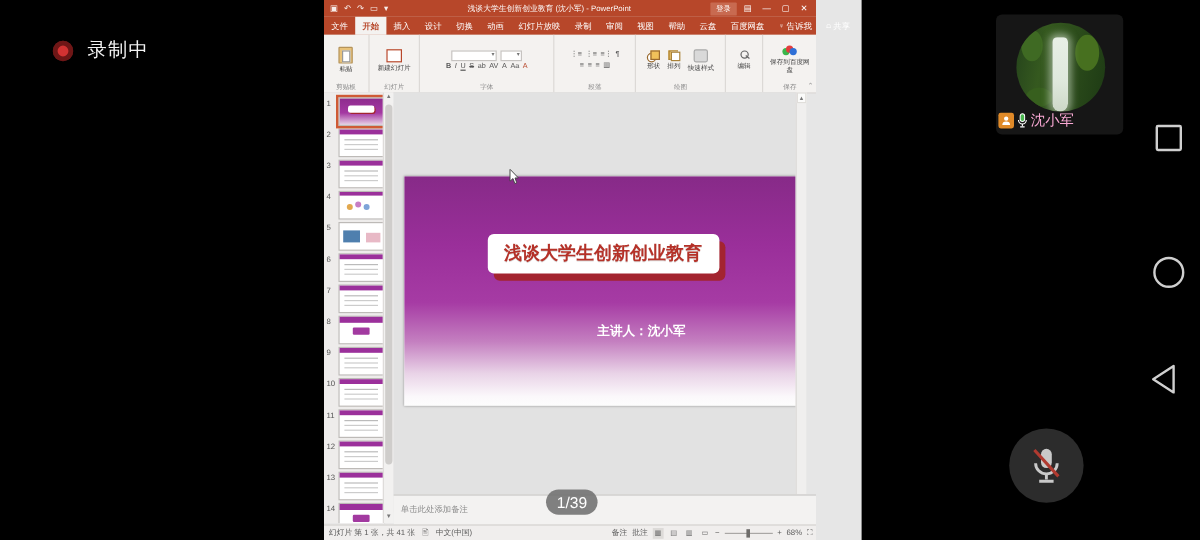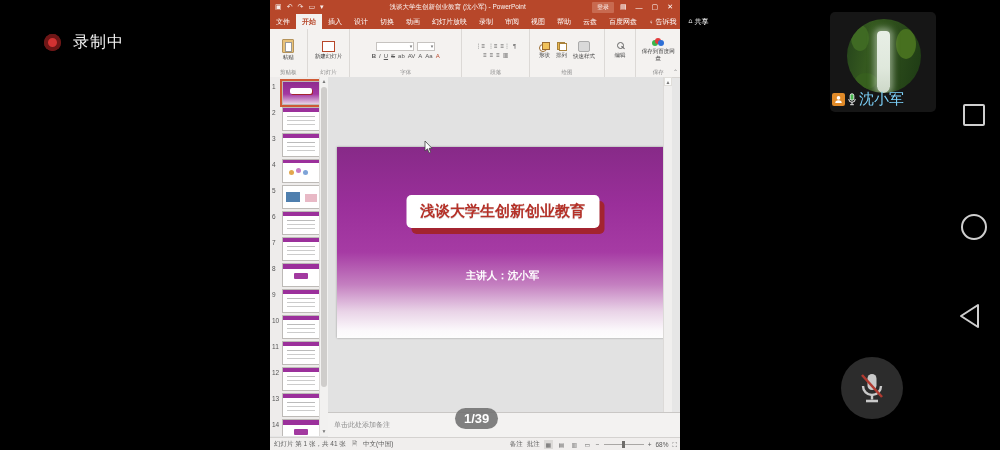--- a/index.html
+++ b/index.html
@@ -7,21 +7,21 @@
          font-family:"Liberation Sans","DejaVu Sans",sans-serif;}
   .abs{position:absolute;}
 
   
   #rec-badge{left:44px;top:32px;display:flex;align-items:center;gap:12px;}
   #rec-dot{width:17px;height:17px;border-radius:50%;background:#d23232;
            box-shadow:inset 0 0 0 4px rgba(30,0,0,.55);}
   #rec-label{color:#f2f2f2;font-size:16px;letter-spacing:1px;}
 
   
-  #ppt{left:270px;top:0;width:410px;height:450px;background:#e6e6e6;font-size:7px;color:#3b3b3b;}
+  #ppt{left:270px;top:0;width:448px;height:450px;background:#e6e6e6;font-size:7px;color:#3b3b3b;}
   #titlebar{left:0;top:0;width:410px;height:14px;background:#b7472a;display:flex;align-items:center;color:#fff;}
   .qat{display:flex;align-items:center;gap:5px;padding-left:5px;font-size:7px;}
   .qat span{opacity:.9;}
   #tb-title{flex:1;text-align:center;font-size:6.5px;white-space:nowrap;overflow:hidden;opacity:.95;}
   #signin-btn{background:#c86a50;border-radius:1px;padding:1px 5px;font-size:6px;margin-right:6px;}
   .winctl{display:flex;align-items:center;gap:9px;padding-right:7px;font-size:7px;}
 
   
   #tabs-row{left:0;top:14px;width:410px;height:15px;background:#b7472a;display:flex;align-items:stretch;}
   .tab{color:#fff;font-size:7px;display:flex;align-items:center;padding:0 6px;white-space:nowrap;}
@@ -84,21 +84,21 @@
 
   
   #canvas{left:58px;top:77px;width:344px;height:335px;background:#e2e2e2;}
   #slide{position:absolute;left:9px;top:70px;width:331px;height:191px;background:
      linear-gradient(180deg,#872a88 0%,#9a2f9a 30%,#a63ba4 55%,#c47fc0 72%,#e9d3e7 86%,#fbf8fb 96%,#fdfdfd 100%);
      box-shadow:0 0 2px rgba(0,0,0,.35);}
   #title-plate{position:absolute;left:50%;top:48px;transform:translateX(-50%);background:#fff;border-radius:5px;
      padding:7px 14px;box-shadow:5px 6px 0 #a32430;}
   #title-plate .t{color:#b53128;font-weight:bold;font-size:15px;white-space:nowrap;
      text-shadow:0 1px 0 rgba(0,0,0,.15);}
-  #presenter{position:absolute;left:0;width:100%;top:122px;text-align:center;color:#fff;font-weight:bold;font-size:10.5px;}
+  #presenter{position:absolute;left:0;width:100%;top:122px;text-align:center;color:#fff;font-weight:bold;font-size:10.5px;padding-left:32px;}
   #slide-date{position:absolute;left:0;width:100%;top:141px;text-align:center;color:#fff;font-weight:bold;font-size:10.5px;}
   #canvas-scroll{position:absolute;right:0;top:0;width:8px;height:335px;background:#f0efee;border-left:1px solid #dcdad8;}
   #canvas-scroll .arrow{position:absolute;top:0;width:8px;height:9px;font-size:5px;color:#777;text-align:center;line-height:9px;background:#fbfbfa;border:1px solid #e0deda;box-sizing:border-box;}
   #cursor{position:absolute;left:96px;top:64px;}
 
   
   #notes{left:58px;top:412px;width:352px;height:25px;background:#f3f2f1;border-top:1px solid #c9c7c5;}
   #notes-ph{position:absolute;left:6px;top:7px;font-size:7px;color:#8c8c8c;}
 
   
@@ -106,35 +106,35 @@
      display:flex;align-items:center;font-size:6.5px;color:#5a5a5a;}
   #sb-left{display:flex;gap:6px;align-items:center;padding-left:4px;white-space:nowrap;}
   #sb-right{margin-left:auto;display:flex;gap:4px;align-items:center;padding-right:3px;white-space:nowrap;}
   .viewico{width:9px;height:9px;display:flex;align-items:center;justify-content:center;font-size:6px;color:#666;}
   .viewico.on{background:#dcdad8;}
   #zoom-slider{width:40px;height:1px;background:#a9a7a5;position:relative;}
   #zoom-slider i{position:absolute;left:18px;top:-3px;width:3px;height:7px;background:#6e6c6a;}
 
   
   #page-pill{left:455px;top:408px;background:rgba(112,112,112,.88);color:#fff;border-radius:12px;
-     padding:3px 9px;font-size:13px;font-weight:bold;}
+     padding:3px 9px;font-size:13px;}
 
   
   #webcam{left:830px;top:12px;width:106px;height:100px;background:#161616;border-radius:5px;}
   #avatar{position:absolute;left:17px;top:7px;width:74px;height:74px;border-radius:50%;overflow:hidden;
      background:linear-gradient(100deg,#24421b 0%,#35591f 30%,#2c4c1b 60%,#1d3a14 100%);}
   #avatar .fall{position:absolute;left:30px;top:12px;width:13px;height:62px;background:
      linear-gradient(180deg,#e8efe6 0%,#dfe8dc 60%,#cdd8c8 100%);border-radius:6px 6px 10px 10px;
      box-shadow:0 0 6px 3px rgba(230,240,225,.5);}
   #avatar .leaf1{position:absolute;left:4px;top:6px;width:18px;height:26px;background:#3f6a23;border-radius:50%;}
   #avatar .leaf2{position:absolute;right:5px;top:10px;width:20px;height:30px;background:#47701f;border-radius:50%;}
   #avatar .leaf3{position:absolute;left:8px;bottom:4px;width:22px;height:16px;background:#375f1e;border-radius:50%;}
   #wc-row{position:absolute;left:2px;bottom:3px;display:flex;align-items:center;gap:2px;}
   #presenter-badge{width:13px;height:13px;background:#e08a28;border-radius:2px;display:flex;align-items:center;justify-content:center;}
-  #wc-name{color:#7dd3fc;font-size:15px;}
+  #wc-name{color:#f9a8d4;font-size:12px;}
 
   
   .nav-sq{left:963px;top:104px;width:18px;height:18px;border:2px solid #cfcfcf;border-radius:2px;}
   .nav-ci{left:961px;top:214px;width:22px;height:22px;border:2px solid #cfcfcf;border-radius:50%;}
 
   
   #mute-btn{left:841px;top:357px;width:62px;height:62px;border-radius:50%;background:#2c2c2c;
      display:flex;align-items:center;justify-content:center;}
 </style>
 </head>

